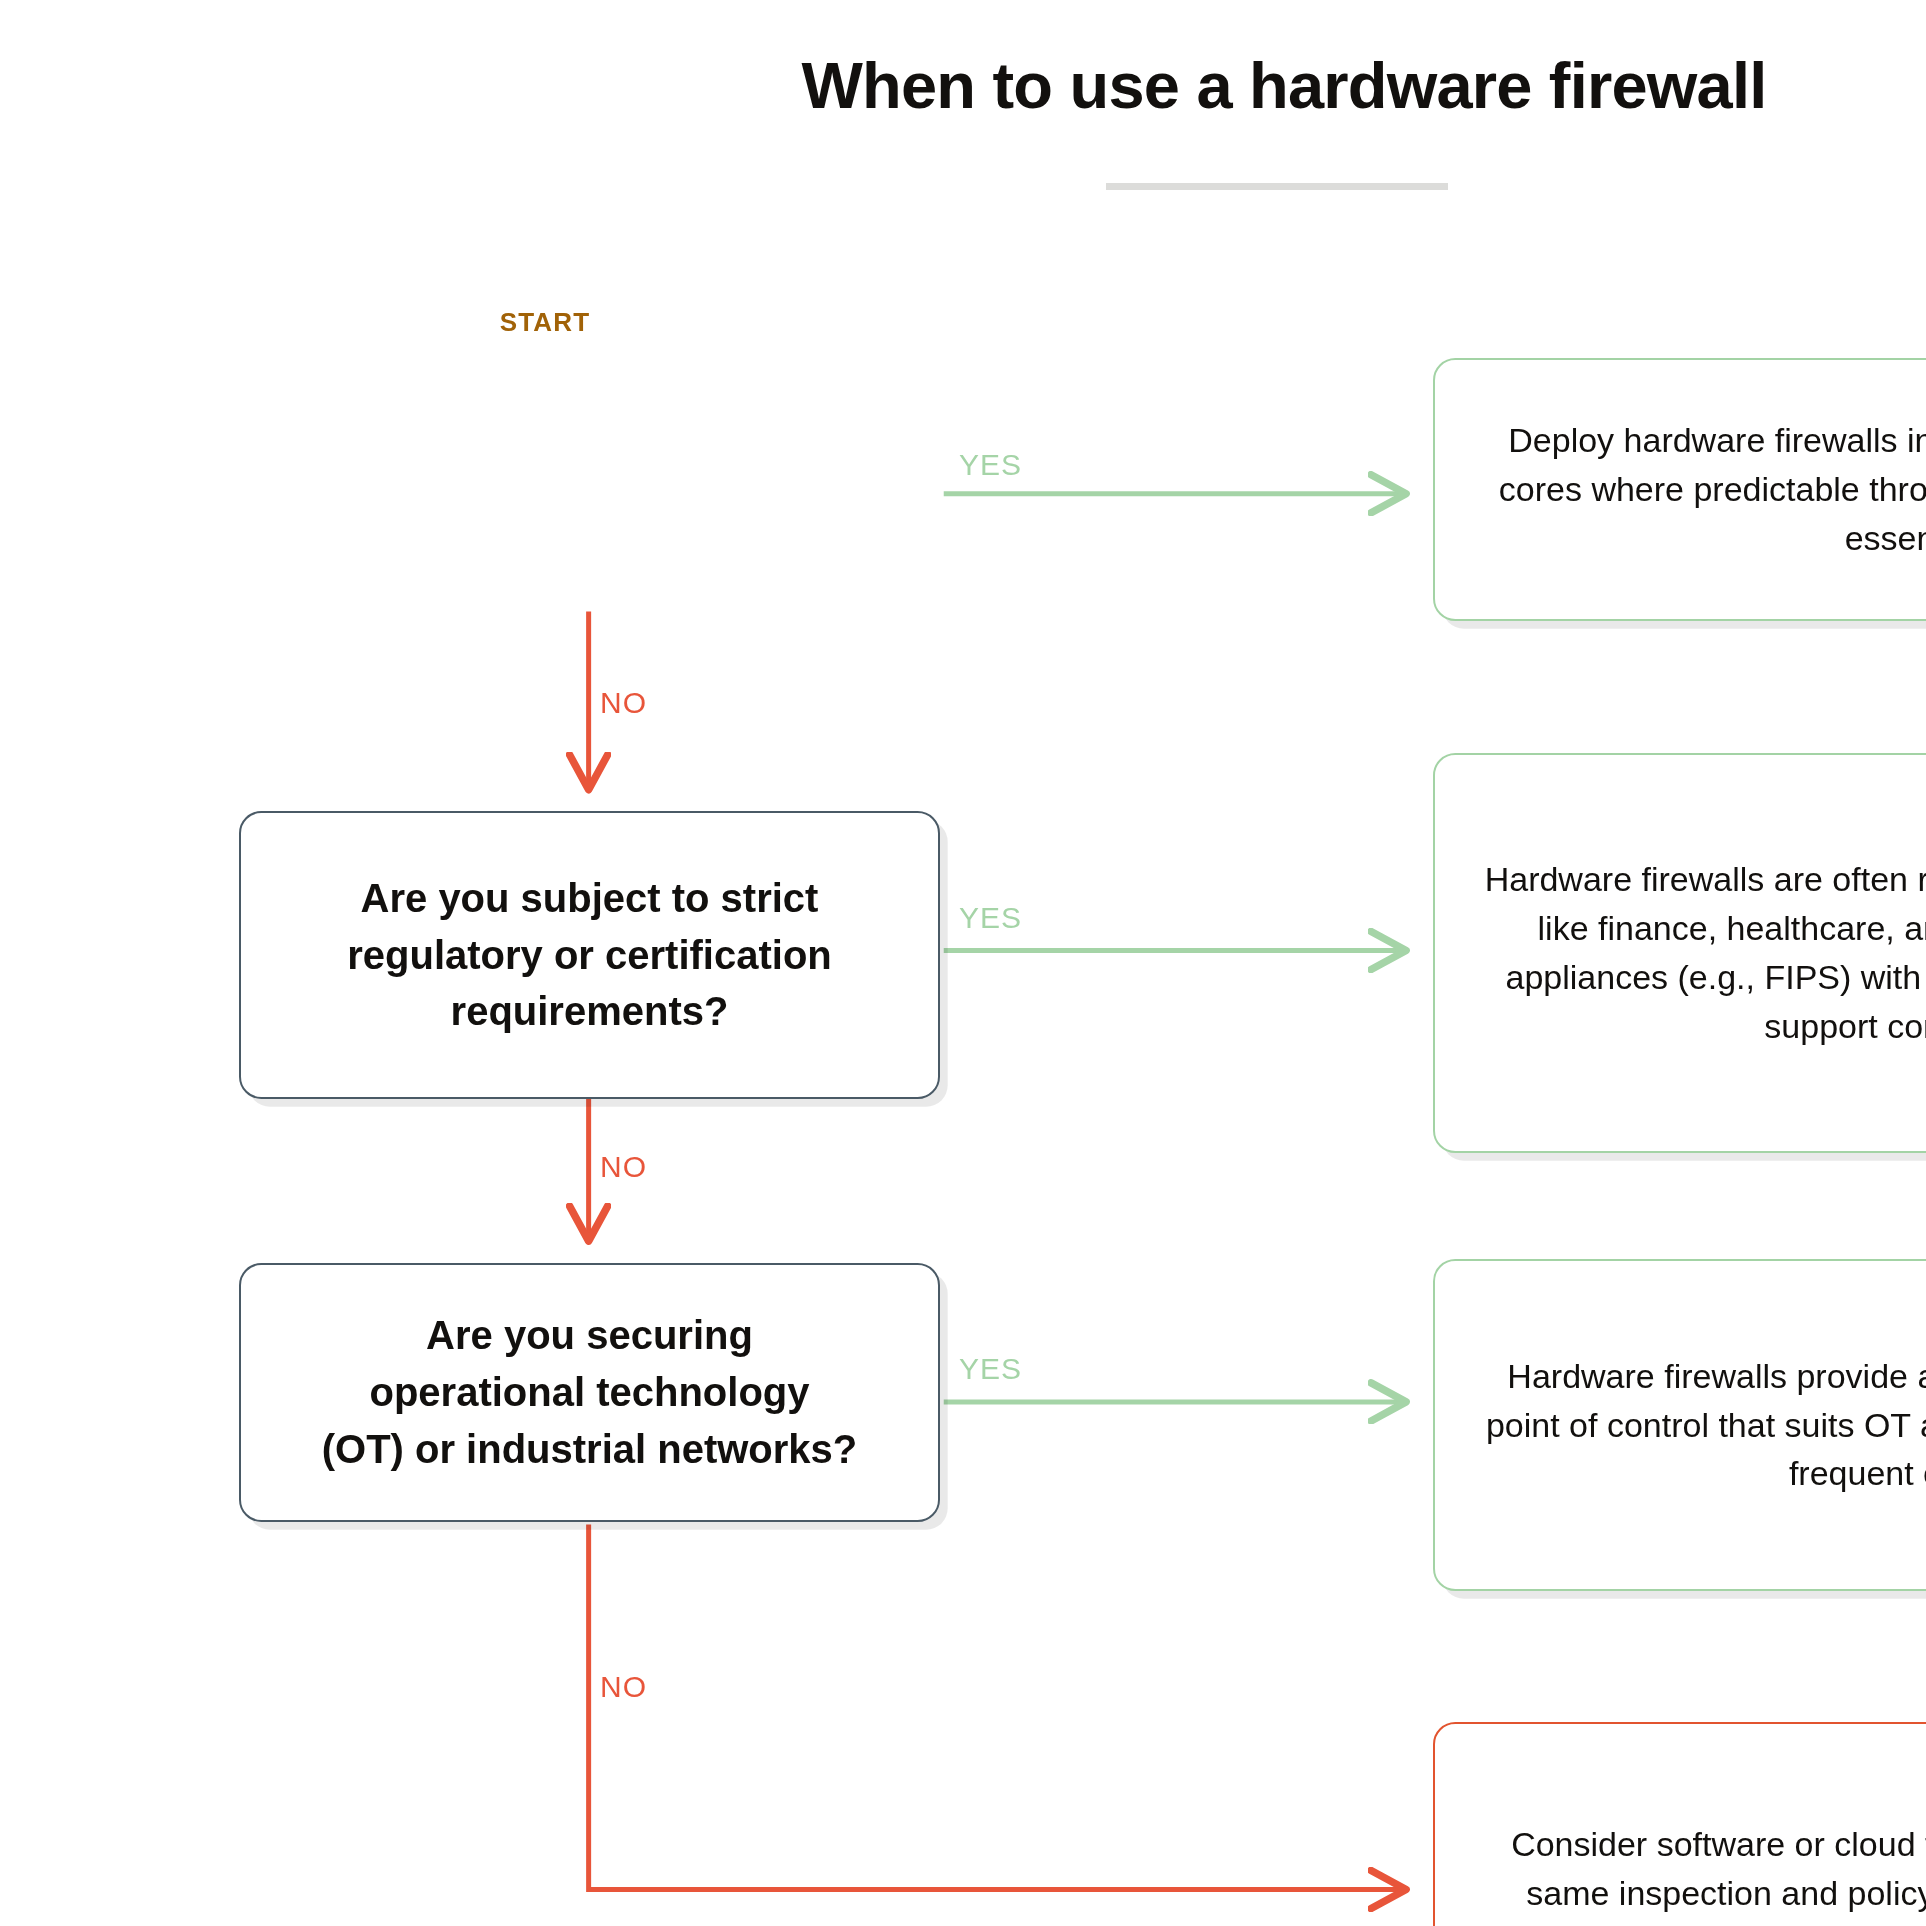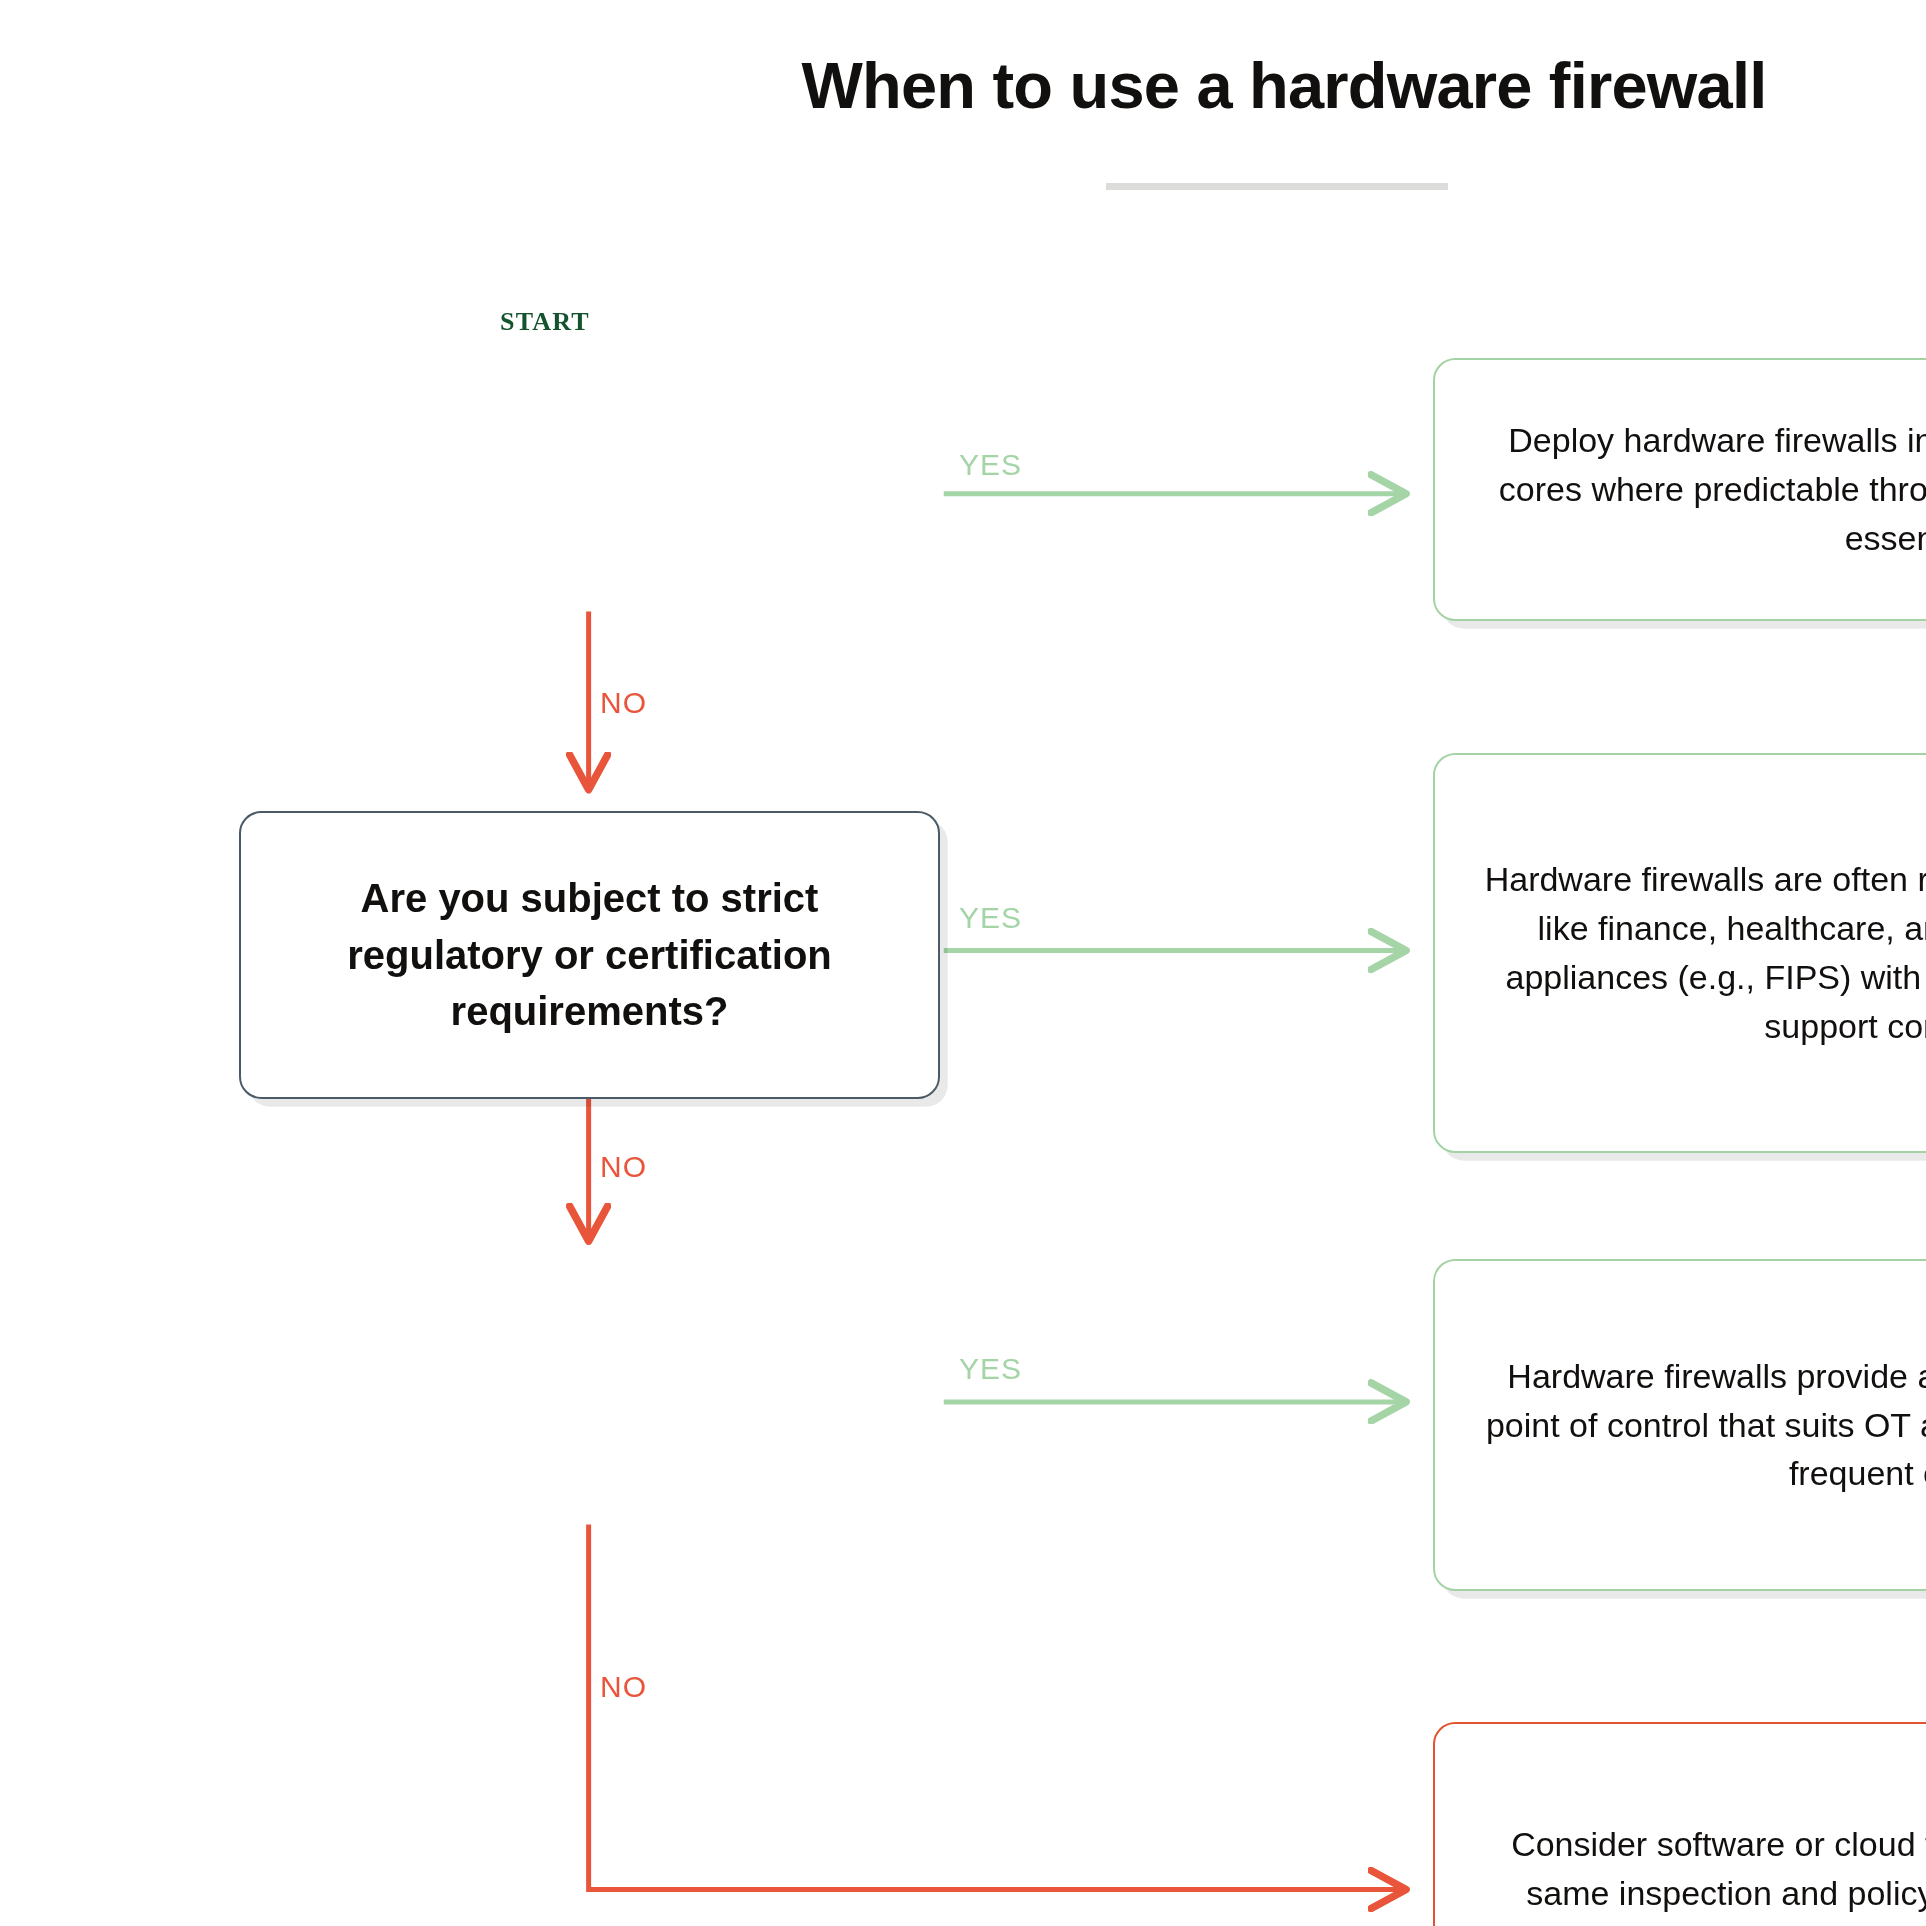--- a/index.html
+++ b/index.html
@@ -38,22 +38,21 @@
 
   
   #start-label {
     position: absolute;
     left: 445px; top: 307px;
     width: 200px;
     text-align: center;
     font-size: 26px;
     font-weight: 800;
     letter-spacing: 1.2px;
-    color: #14532d;
-    font-family: Liberation Serif, serif;
+    color: #a16207;
   }
 
   
   .node {
     position: absolute;
     background: #ffffff;
     border-radius: 22.3px;
     display: flex;
     align-items: center;
     justify-content: center;
@@ -158,20 +157,25 @@
     <line x1="2450" y1="3640" x2="3648" y2="3640" stroke="#a5d4a7" stroke-width="13" marker-end="url(#arrow-green)"></line>
 
     <path d="M1528,3958 L1528,4906 L3648,4906" fill="none" stroke="#e8553a" stroke-width="13" stroke-linecap="butt" stroke-linejoin="miter" marker-end="url(#arrow-red)"></path>
   </svg>
 
   <div class="node decision" id="node-q2">
     <span class="node-text">Are you subject to strict
 regulatory or certification
 requirements?</span>
   </div>
+  <div class="node decision" id="node-q3">
+    <span class="node-text">Are you securing
+operational technology
+(OT) or industrial networks?</span>
+  </div>
 
   <div class="node outcome" id="node-a1">
     <span class="node-text">Deploy hardware firewalls in data centers and campus cores where predictable throughput and low latency are essential.</span>
   </div>
   <div class="node outcome" id="node-a2">
     <span class="node-text">Hardware firewalls are often required in regulated sectors like finance, healthcare, and government. Certified appliances (e.g., FIPS) with tamper-resistant hardware support compliance.</span>
   </div>
   <div class="node outcome" id="node-a3">
     <span class="node-text">Hardware firewalls provide a clear, physically enforced point of control that suits OT and environments that resist frequent change.</span>
   </div>

